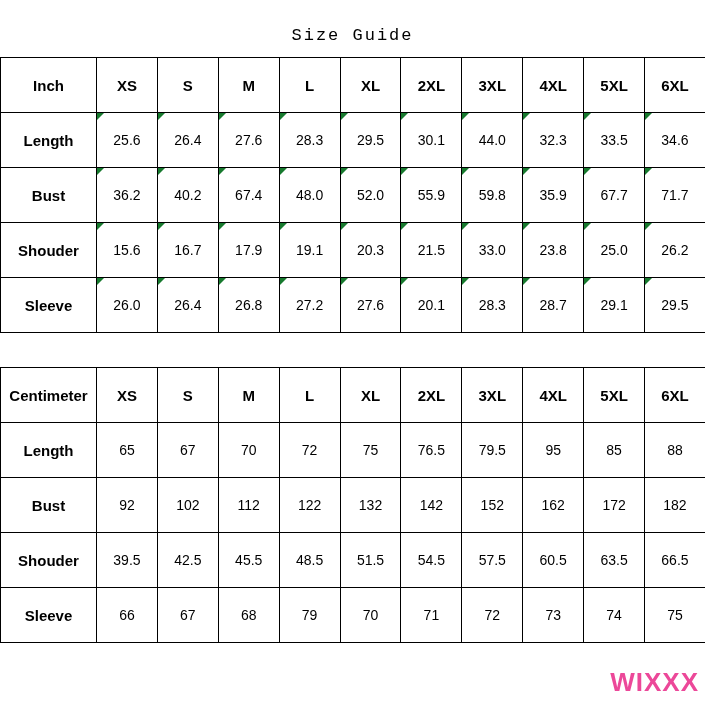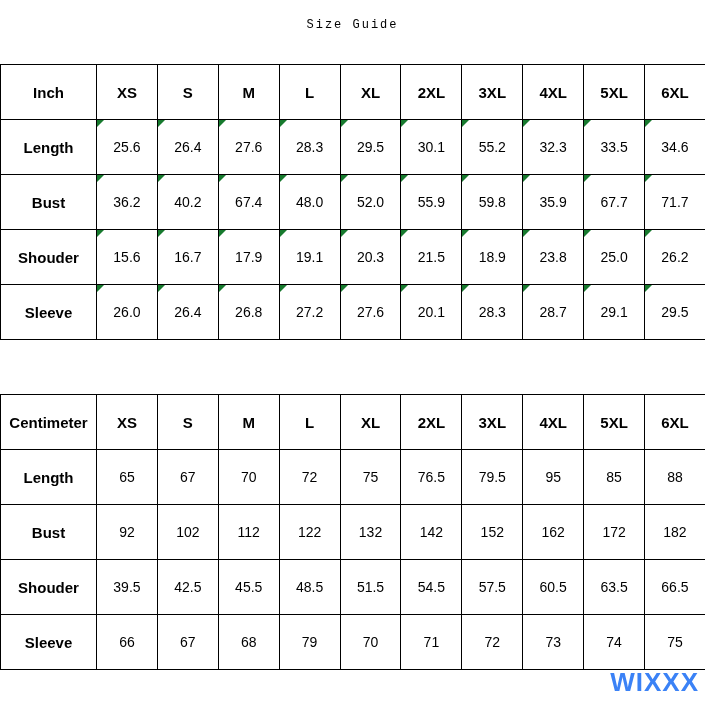--- a/index.html
+++ b/index.html
@@ -17,31 +17,30 @@
   }
   .page {
     width: 705px;
     height: 702px;
     position: relative;
     box-sizing: border-box;
   }
   .title {
     text-align: center;
     font-family: "Liberation Mono", monospace;
-    font-size: 12px;
+    font-size: 17px;
     letter-spacing: 2px;
     color: #000;
-    padding-top: 18px;
+    padding-top: 26px;
     padding-bottom: 12px;
   }
   table.size-table {
     border-collapse: collapse;
     width: 705px;
     table-layout: fixed;
-    margin-top: 20px;
   }
   table.size-table td, table.size-table th {
     border: 1px solid #000000;
     text-align: center;
     vertical-align: middle;
     font-size: 14px;
     height: 54px;
     padding: 0;
     position: relative;
     background: #ffffff;
@@ -82,21 +81,21 @@
     letter-spacing: 0.5px;
   }
   .brand {
     position: absolute;
     right: 6px;
     bottom: 4px;
     font-family: "Liberation Sans", sans-serif;
     font-weight: bold;
     font-size: 26px;
     letter-spacing: 1px;
-    color: #3b82f6;
+    color: #ec4899;
   }
 </style>
 </head>
 <body>
 
 <div class="page">
 
   <div class="title">Size Guide</div>
 
   <table class="size-table">
@@ -130,21 +129,21 @@
     </thead>
     <tbody>
       <tr>
         <td class="rowhead">Length</td>
         <td class="datacell">25.6</td>
         <td class="datacell">26.4</td>
         <td class="datacell">27.6</td>
         <td class="datacell">28.3</td>
         <td class="datacell">29.5</td>
         <td class="datacell">30.1</td>
-        <td class="datacell">55.2</td>
+        <td class="datacell">44.0</td>
         <td class="datacell">32.3</td>
         <td class="datacell">33.5</td>
         <td class="datacell">34.6</td>
       </tr>
       <tr>
         <td class="rowhead">Bust</td>
         <td class="datacell">36.2</td>
         <td class="datacell">40.2</td>
         <td class="datacell">67.4</td>
         <td class="datacell">48.0</td>
@@ -156,21 +155,21 @@
         <td class="datacell">71.7</td>
       </tr>
       <tr>
         <td class="rowhead">Shouder</td>
         <td class="datacell">15.6</td>
         <td class="datacell">16.7</td>
         <td class="datacell">17.9</td>
         <td class="datacell">19.1</td>
         <td class="datacell">20.3</td>
         <td class="datacell">21.5</td>
-        <td class="datacell">18.9</td>
+        <td class="datacell">33.0</td>
         <td class="datacell">23.8</td>
         <td class="datacell">25.0</td>
         <td class="datacell">26.2</td>
       </tr>
       <tr>
         <td class="rowhead">Sleeve</td>
         <td class="datacell">26.0</td>
         <td class="datacell">26.4</td>
         <td class="datacell">26.8</td>
         <td class="datacell">27.2</td>

